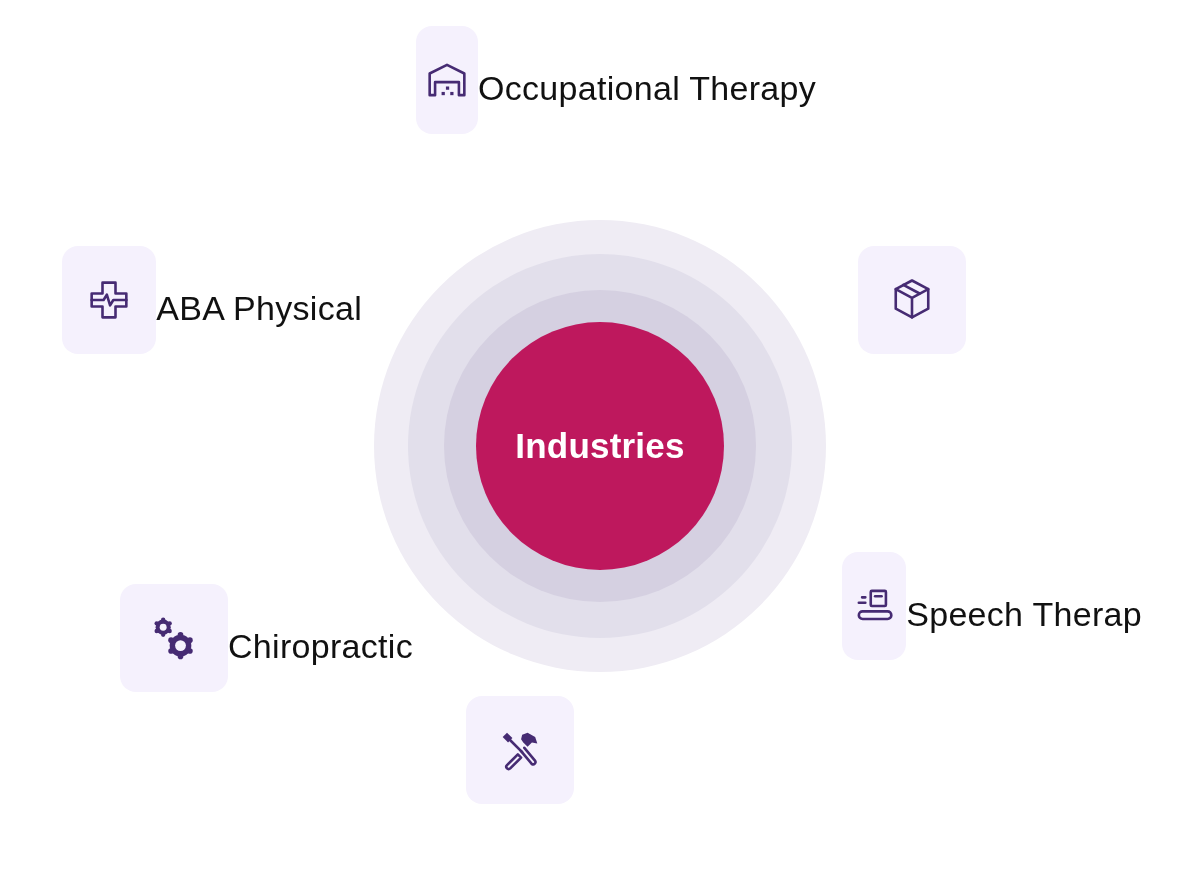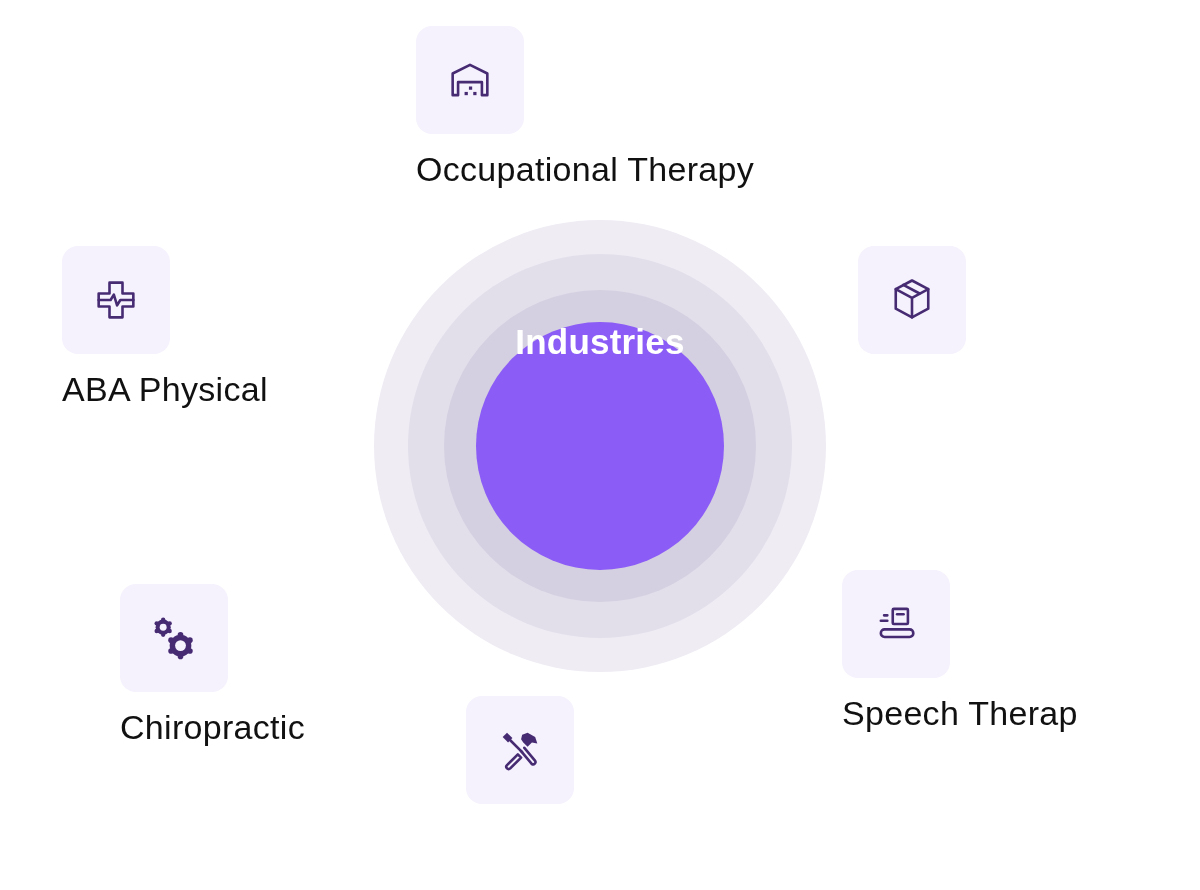--- a/index.html
+++ b/index.html
@@ -2,24 +2,24 @@
 <html><head>
 <meta charset="utf-8">
 <style>
   html, body { margin: 0; padding: 0; background: #ffffff; }
   body { width: 1200px; height: 890px; position: relative; overflow: hidden;
          font-family: "Liberation Sans", "DejaVu Sans", sans-serif; }
   .ring { position: absolute; border-radius: 50%; }
   .ring1 { left: 374px; top: 220px; width: 452px; height: 452px; background: #efecf4; }
   .ring2 { left: 408px; top: 254px; width: 384px; height: 384px; background: #e2dfeb; }
   .ring3 { left: 444px; top: 290px; width: 312px; height: 312px; background: #d5d0e1; }
-  .core  { left: 476px; top: 322px; width: 248px; height: 248px; background: #8b5cf6;
-           display: flex; align-items: flex-start; justify-content: center; }
+  .core  { left: 476px; top: 322px; width: 248px; height: 248px; background: #be185d;
+           display: flex; align-items: center; justify-content: center; }
   .core-label { color: #ffffff; font-weight: bold; font-size: 35px; letter-spacing: 0.2px; }
-  .item { position: absolute; display: flex; flex-direction: column; align-items: flex-start; }
+  .item { position: absolute; display: flex; flex-direction: row; align-items: center; }
   .tile { width: 108px; height: 108px; border-radius: 16px; background: #f5f1fd;
           display: flex; align-items: center; justify-content: center; }
   .tile svg { width: 52px; height: 52px; }
   .label { font-size: 34px; color: #111111; white-space: nowrap; margin-top: 16px; letter-spacing: 0.3px; }
   .ico { stroke: #462b73; fill: none; stroke-width: 2.4; stroke-linecap: round; stroke-linejoin: round; }
   .icof { fill: #462b73; stroke: none; }
 </style>
 </head>
 <body>
 
@@ -88,21 +88,21 @@
               <circle cx="-8.7" cy="5" r="2.6"></circle>
               <circle cx="-8.7" cy="-5" r="2.6"></circle>
           </g>
           <circle r="5" fill="#f5f1fd"></circle>
         </g>
       </svg>
     </div>
     <div class="label">Chiropractic</div>
   </div>
 
-  <div class="item" style="left:842px; top:570px; width:300px;">
+  <div class="item" style="left:842px; top:552px; width:300px;">
     <div class="tile">
       <svg viewBox="0 0 48 48">
         <rect class="ico" x="21" y="10" width="14" height="14" rx="1"></rect>
         <path class="ico" d="M25 15 H31"></path>
         <path class="ico" d="M13 16 H16 M10 21 H16"></path>
         <rect class="ico" x="10" y="29" width="30" height="7" rx="3.5"></rect>
       </svg>
     </div>
     <div class="label">Speech Therap</div>
   </div>

